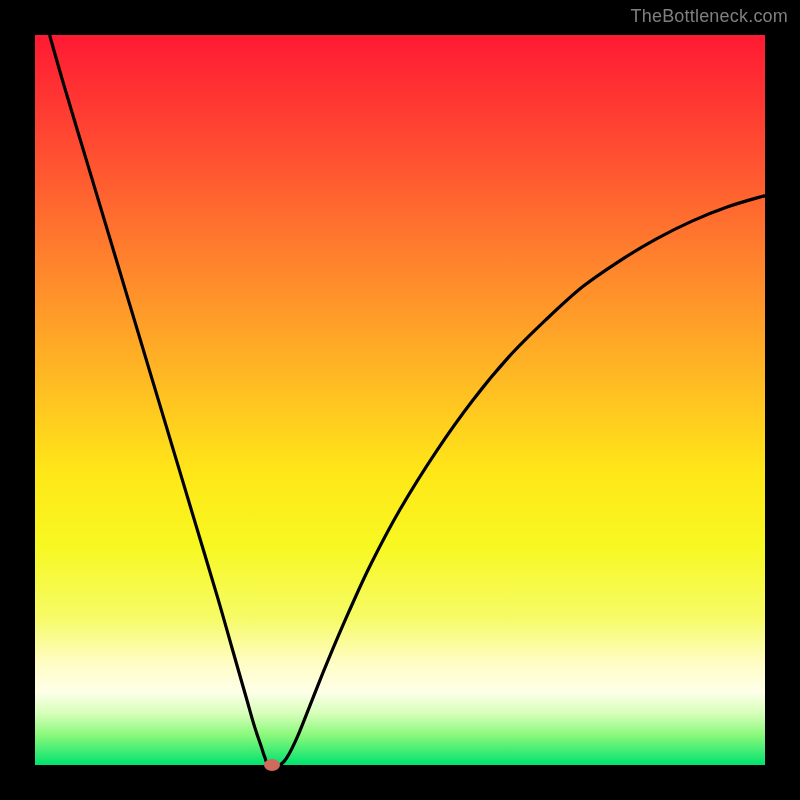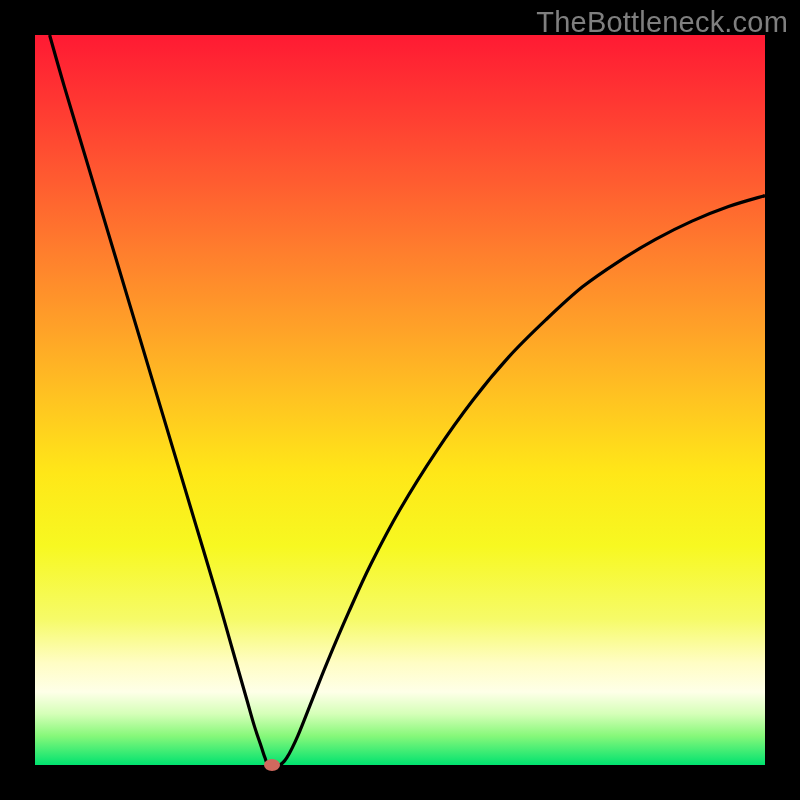--- a/index.html
+++ b/index.html
@@ -41,21 +41,21 @@
       #d5ffb8 93%,
       #87f87a 96%,
       #00e26f 100%
     );
   }
   .watermark {
     position: absolute;
     top: 6px;
     right: 12px;
     color: #7f7f7f;
-    font-size: 29px;
+    font-size: 18px;
     font-weight: 500;
     letter-spacing: 0.2px;
     user-select: none;
   }
   svg.curve {
     position: absolute;
     left: 0;
     top: 0;
     width: 730px;
     height: 730px;

